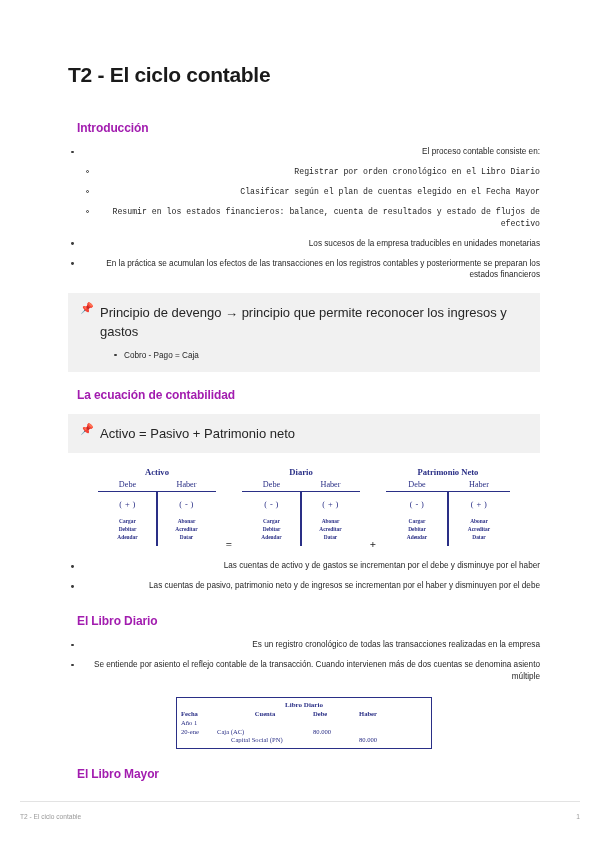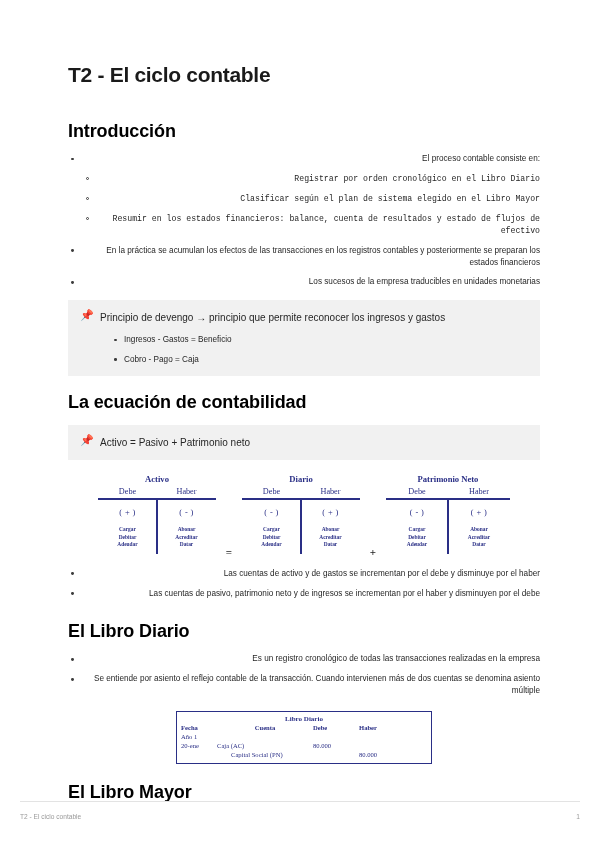--- a/index.html
+++ b/index.html
@@ -24,24 +24,24 @@
   }
   h1.doc-title {
     font-size: 21px;
     font-weight: bold;
     letter-spacing: -0.3px;
     margin: 0 0 34px 0;
     color: #1a1a1a;
     line-height: 1.2;
   }
   h2.section-title {
-    font-size: 18px;
-    font-weight: bold;
-    margin: 0 0 11px 0;
-    color: #000000;
+    font-size: 12px;
+    font-weight: bold;
+    margin: 0 0 11px 9px;
+    color: #a21caf;
     letter-spacing: -0.1px;
   }
   h2.section-title.spaced {
     margin-top: 22px;
   }
   ul.bullets {
     list-style: none;
     margin: 0;
     padding: 0;
   }
@@ -103,21 +103,21 @@
   }
   .pin-icon {
     flex: 0 0 auto;
     width: 13px;
     height: 13px;
     line-height: 13px;
     font-size: 11px;
     margin-top: -1px;
   }
   .callout-text {
-    font-size: 10px;
+    font-size: 13px;
     line-height: 1.4;
     color: #262626;
     padding-top: 1px;
   }
   ul.callout-bullets {
     list-style: none;
     margin: 9px 0 0 0;
     padding: 0 0 0 32px;
   }
   ul.callout-bullets > li {
@@ -281,35 +281,34 @@
 
   <h1 class="doc-title">T2 - El ciclo contable</h1>
 
   <h2 class="section-title">Introducción</h2>
 
   <ul class="bullets">
     <li>
       <span>El proceso contable consiste en:</span>
       <ul class="sub-bullets">
         <li>Registrar por orden cronológico en el Libro Diario</li>
-        <li>Clasificar según el plan de sistema elegido en el Libro Mayor</li>
+        <li>Clasificar según el plan de cuentas elegido en el Fecha Mayor</li>
         <li>Resumir en los estados financieros: balance, cuenta de resultados y estado de flujos de efectivo</li>
       </ul>
     </li>
+    <li>Los sucesos de la empresa traducibles en unidades monetarias</li>
     <li>En la práctica se acumulan los efectos de las transacciones en los registros contables y posteriormente se preparan los estados financieros</li>
-    <li>Los sucesos de la empresa traducibles en unidades monetarias</li>
   </ul>
 
   <div class="callout">
     <div class="callout-head">
       <span class="pin-icon">📌</span>
       <span class="callout-text">Principio de devengo → principio que permite reconocer los ingresos y gastos</span>
     </div>
     <ul class="callout-bullets">
-      <li>Ingresos - Gastos = Beneficio</li>
       <li>Cobro - Pago = Caja</li>
     </ul>
   </div>
 
   <h2 class="section-title">La ecuación de contabilidad</h2>
 
   <div class="callout single">
     <div class="callout-head">
       <span class="pin-icon">📌</span>
       <span class="callout-text">Activo = Pasivo + Patrimonio neto</span>

